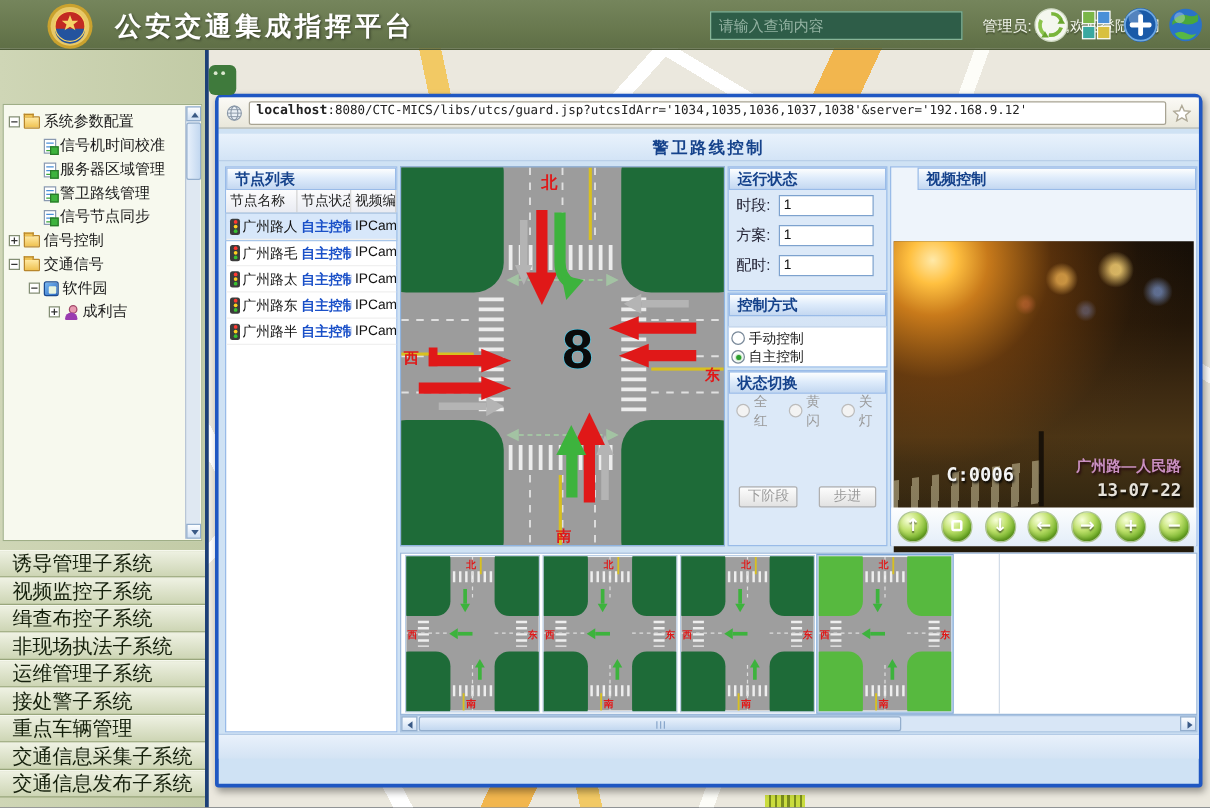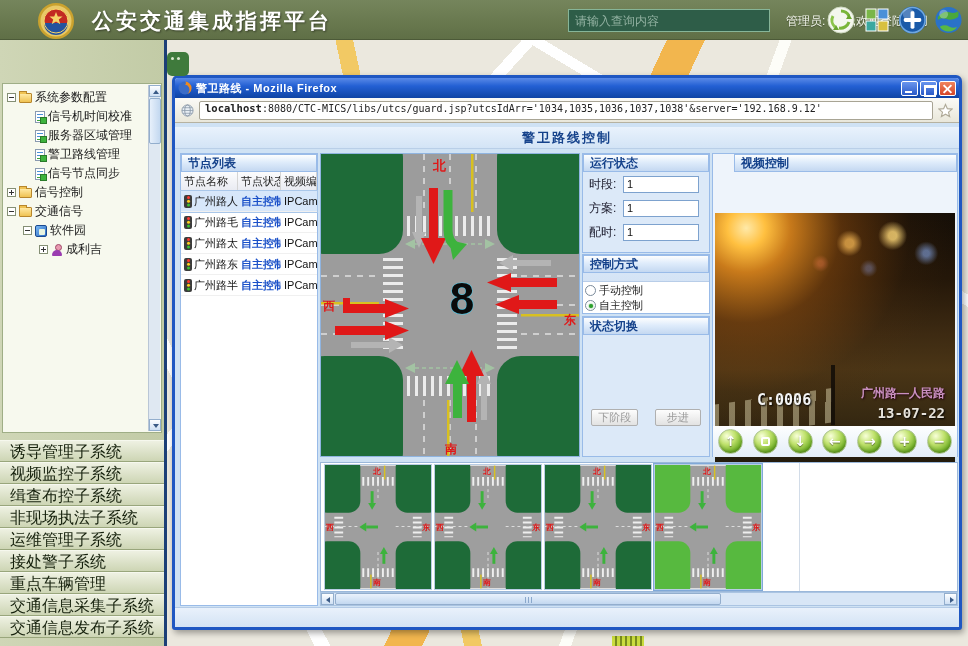--- a/index.html
+++ b/index.html
@@ -286,32 +286,20 @@
         <div class="side-section">非现场执法子系统</div>
         <div class="side-section">运维管理子系统</div>
         <div class="side-section">接处警子系统</div>
         <div class="side-section">重点车辆管理</div>
         <div class="side-section">交通信息采集子系统</div>
         <div class="side-section">交通信息发布子系统</div>
       </div>
   </div>
 
   <div class="fwin">
-    <div class="titlebar">
-      <svg width="14" height="14" viewBox="0 0 14 14">
-        <circle cx="7" cy="7" r="6.5" fill="#3a6cc8"></circle>
-        <path d="M7 .5 a6.5 6.5 0 0 1 6.5 6.5 a6.5 6.5 0 0 1 -4 6 q3 -3 1.5 -6.5 q-1 -2.5 -4 -3 q2 -1.5 0 -3 z" fill="#f08a1e"></path>
-      </svg>
-      <span class="fx-title">警卫路线 - Mozilla Firefox</span>
-      <div class="winbtns">
-        <div class="winbtn min"></div>
-        <div class="winbtn max"></div>
-        <div class="winbtn close"></div>
-      </div>
-    </div>
     <div class="urlbar">
       <svg width="13" height="13" viewBox="0 0 14 14">
         <circle cx="7" cy="7" r="6" fill="#e8eef4" stroke="#8a98a8"></circle>
         <ellipse cx="7" cy="7" rx="3" ry="6" fill="none" stroke="#8a98a8"></ellipse>
         <path d="M1 7 h12 M2 4 h10 M2 10 h10" stroke="#8a98a8" fill="none" stroke-width=".8"></path>
       </svg>
       <div class="url-field">
         <span class="url-text"><b>localhost</b><span>:8080/CTC-MICS/libs/utcs/guard.jsp?utcsIdArr='1034,1035,1036,1037,1038'&amp;server='192.168.9.12'</span></span>
       </div>
       <svg width="15" height="15" viewBox="0 0 16 16">
@@ -468,20 +456,34 @@
             </div>
             <div class="radio-row">
               <span class="radio checked"></span>
               <span>自主控制</span>
             </div>
           </div>
       </div>
 
       <div class="switch-panel">
         <div class="panel-hdr">状态切换</div>
+        <div class="switch-radios" id="switch-radios">
+            <div class="radio-row">
+              <span class="radio disabled"></span>
+              <span>全红</span>
+            </div>
+            <div class="radio-row">
+              <span class="radio disabled"></span>
+              <span>黄闪</span>
+            </div>
+            <div class="radio-row">
+              <span class="radio disabled"></span>
+              <span>关灯</span>
+            </div>
+          </div>
         <div class="switch-btns" id="switch-btns">
             <div class="gbtn">下阶段</div>
             <div class="gbtn">步进</div>
           </div>
       </div>
 
       <div class="video-panel">
         <div class="panel-hdr">视频控制</div>
         <div class="video-feed">
           <div class="vf-cross"></div>

